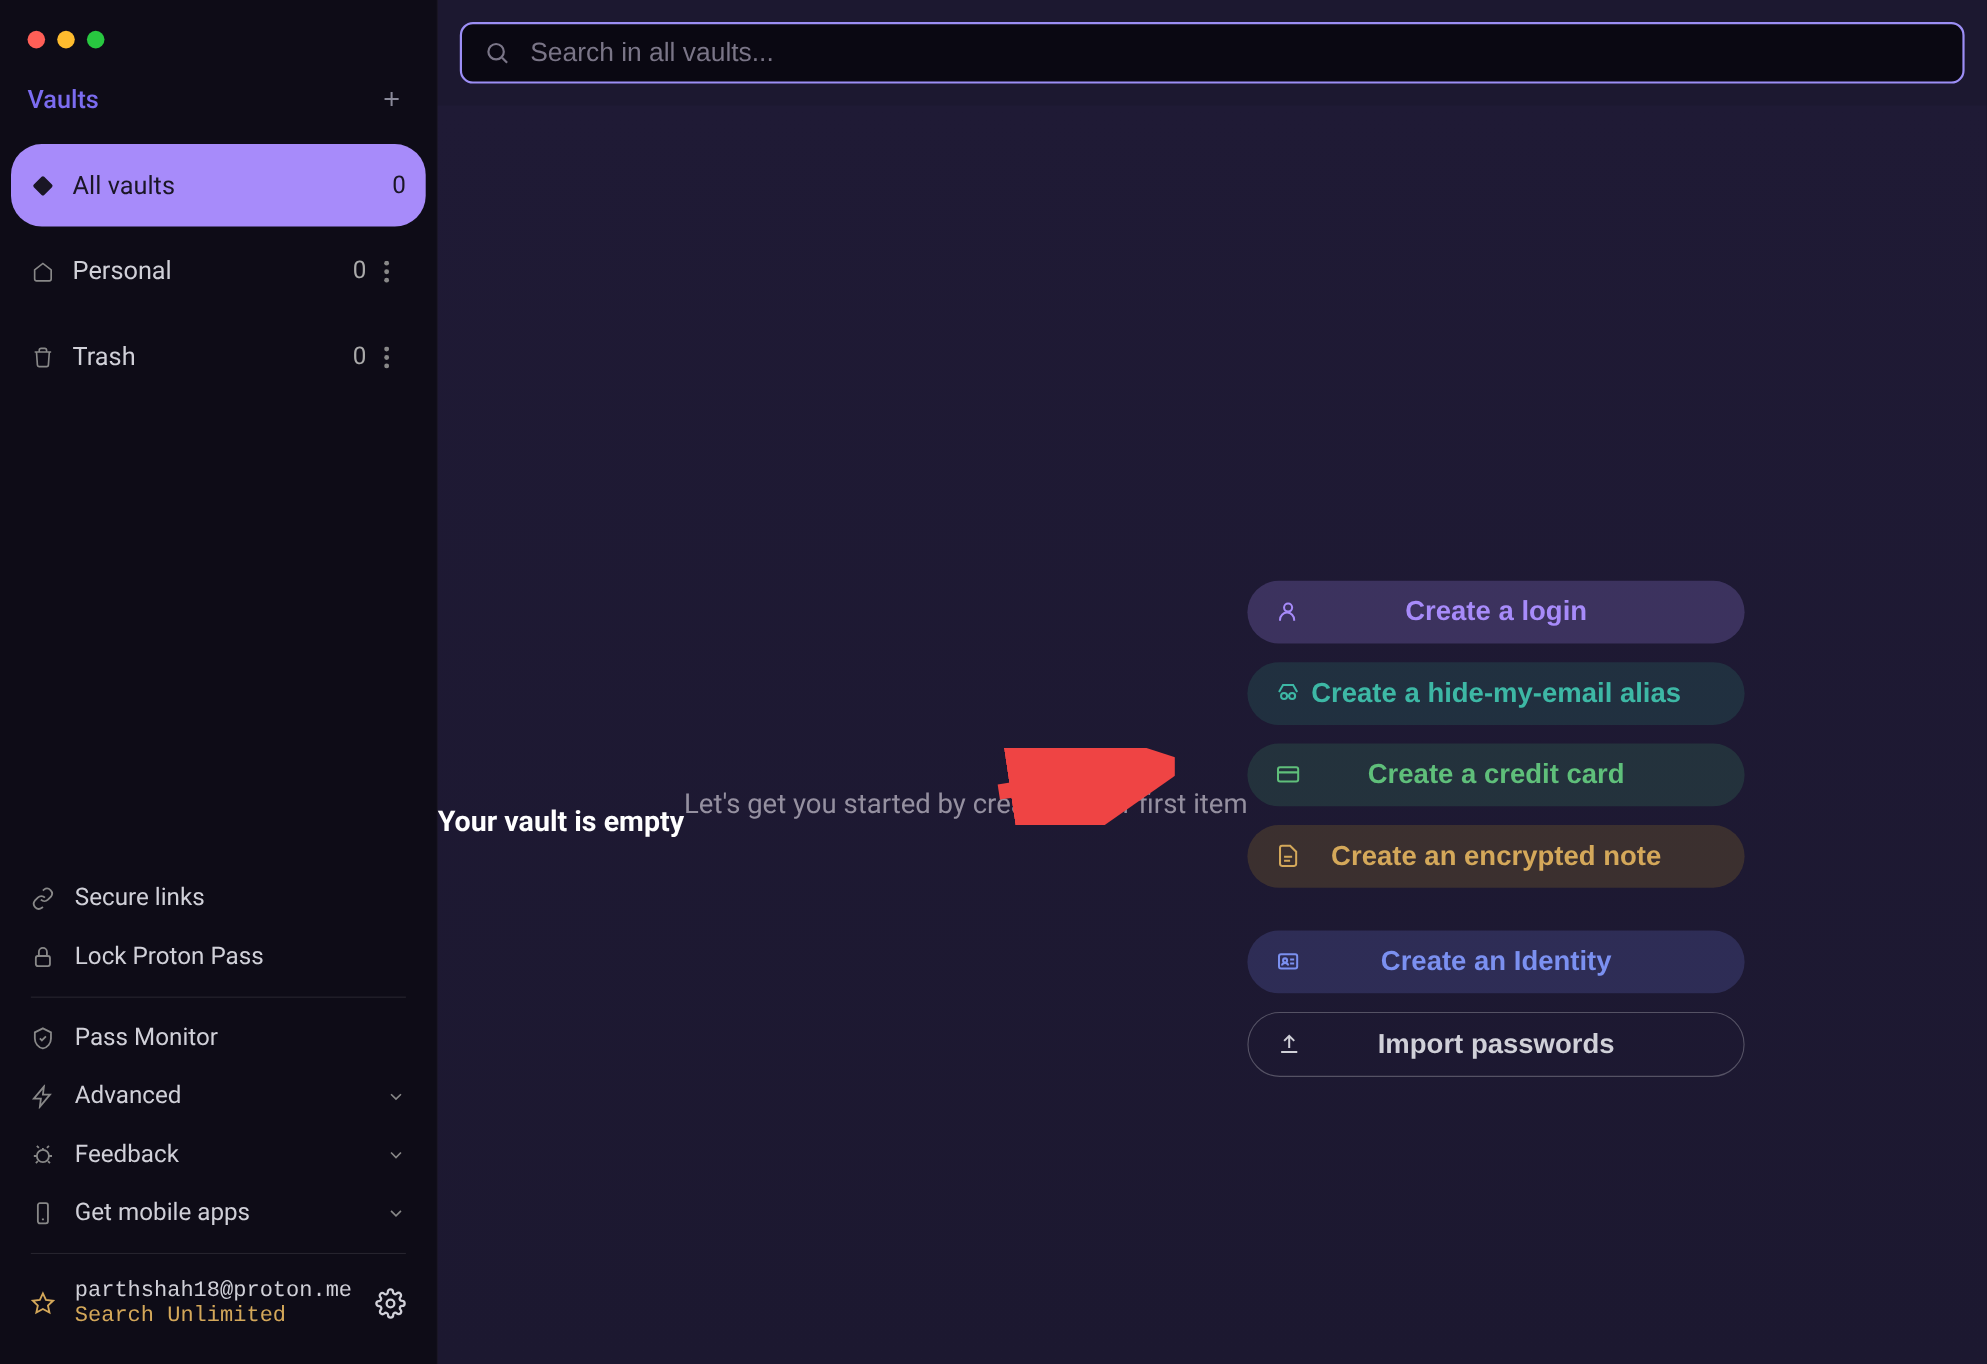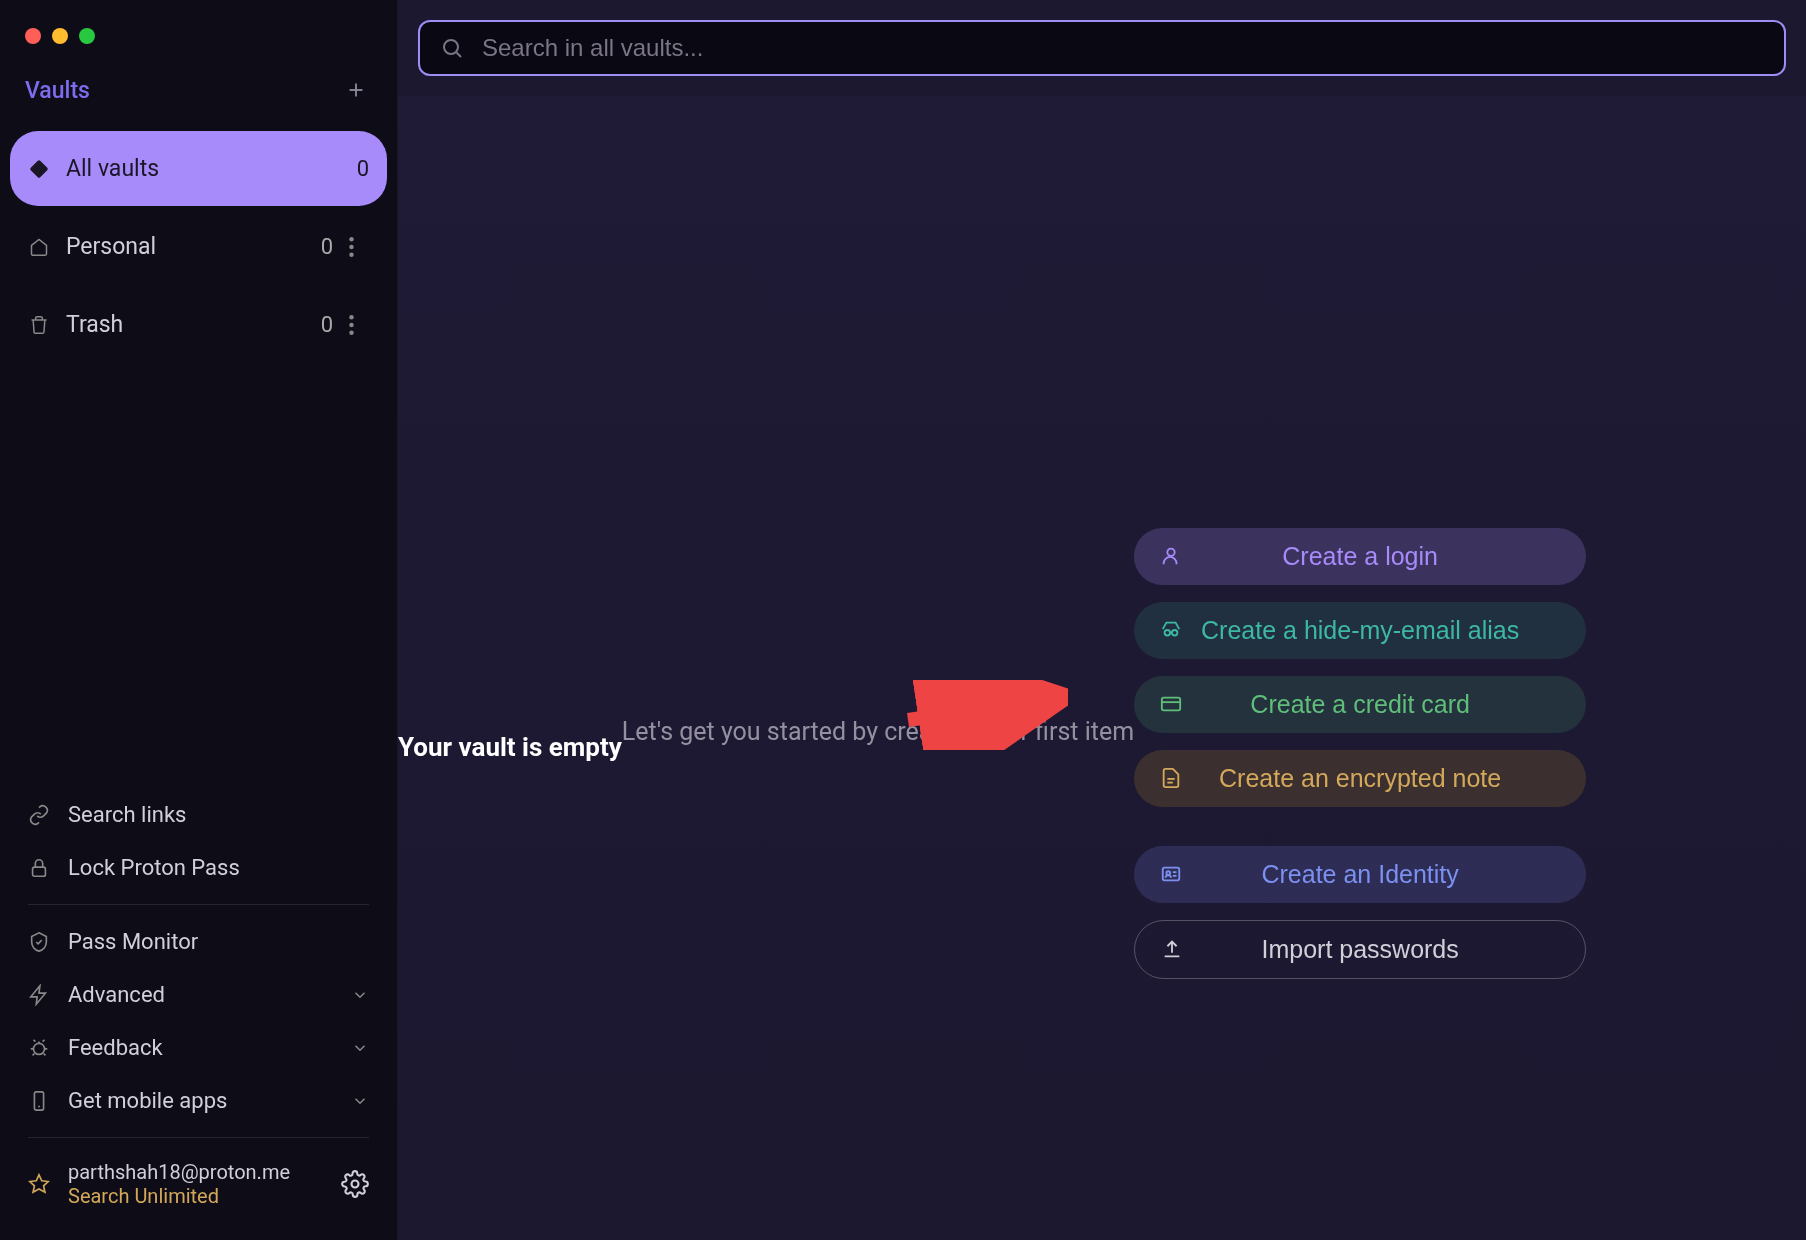--- a/index.html
+++ b/index.html
@@ -127,20 +127,21 @@
       margin: 10px 18px;
     }
     .account-row {
       display: flex;
       align-items: center;
       padding: 12px 18px;
       gap: 18px;
     }
     .account-info {
       flex: 1;
+      font-family: Liberation Mono, monospace;
     }
     .account-email {
       font-size: 20px;
       color: #d0d0d8;
     }
     .account-plan {
       font-size: 20px;
       color: #d4a85a;
     }
     .settings-gear {
@@ -198,21 +199,21 @@
     .action-buttons {
       display: flex;
       flex-direction: column;
       gap: 17px;
       width: 452px;
     }
     .action-btn {
       border-radius: 30px;
       padding: 14px 30px;
       font-size: 25px;
-      font-weight: 400;
+      font-weight: 700;
       display: flex;
       align-items: center;
       cursor: pointer;
       border: none;
       position: relative;
     }
     .action-btn .btn-icon {
       position: absolute;
       left: 26px;
       width: 22px;
@@ -309,21 +310,21 @@
   </div>
 
   <div class="sidebar-bottom">
     <div class="nav-item">
       <span class="icon-wrap">
         <svg width="22" height="22" viewBox="0 0 24 24" fill="none" stroke="#888" stroke-width="1.8">
             <path d="M10 13a5 5 0 007 0l3-3a5 5 0 00-7-7l-1 1"></path>
             <path d="M14 11a5 5 0 00-7 0l-3 3a5 5 0 007 7l1-1"></path>
           </svg>
       </span>
-      <span class="nav-label">Search links</span>
+      <span class="nav-label">Secure links</span>
     </div>
 
     <div class="nav-item">
       <span class="icon-wrap">
         <svg width="22" height="22" viewBox="0 0 24 24" fill="none" stroke="#888" stroke-width="1.8">
             <rect x="5" y="11" width="14" height="10" rx="2"></rect>
             <path d="M8 11V7a4 4 0 018 0v4"></path>
           </svg>
       </span>
       <span class="nav-label">Lock Proton Pass</span>

